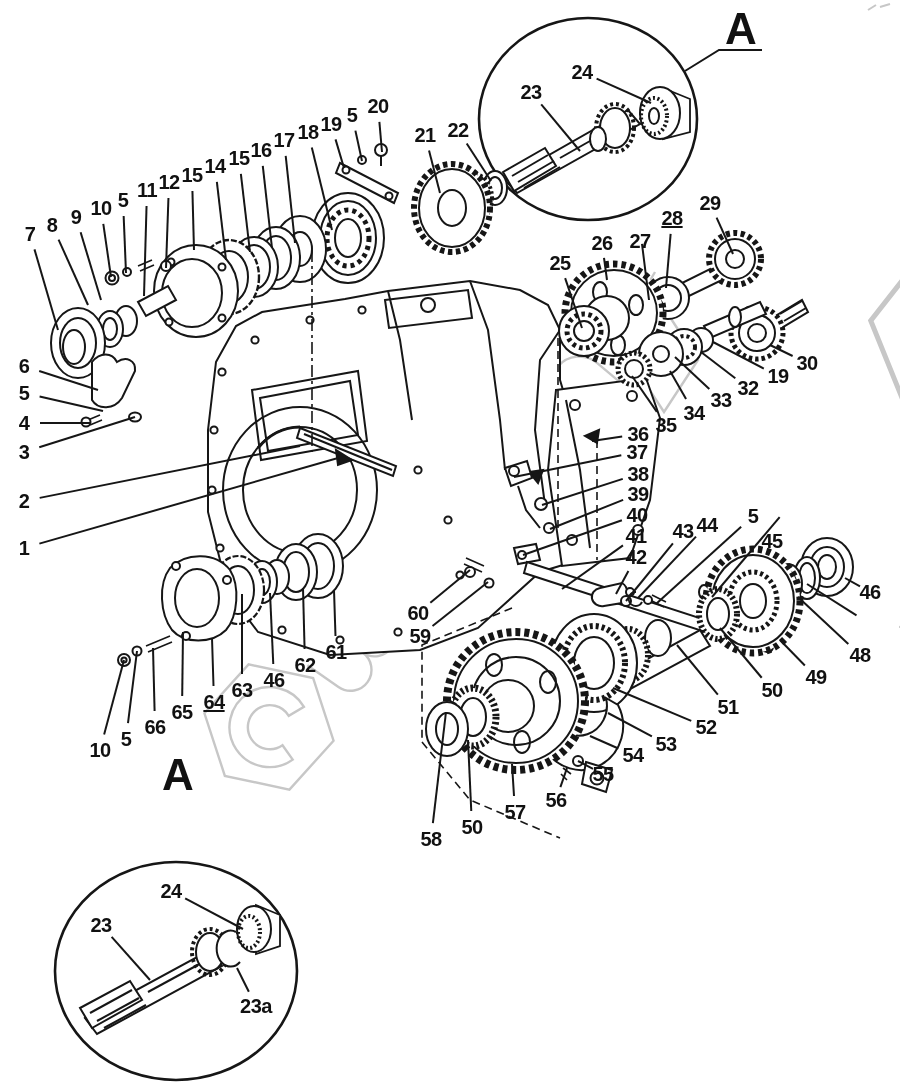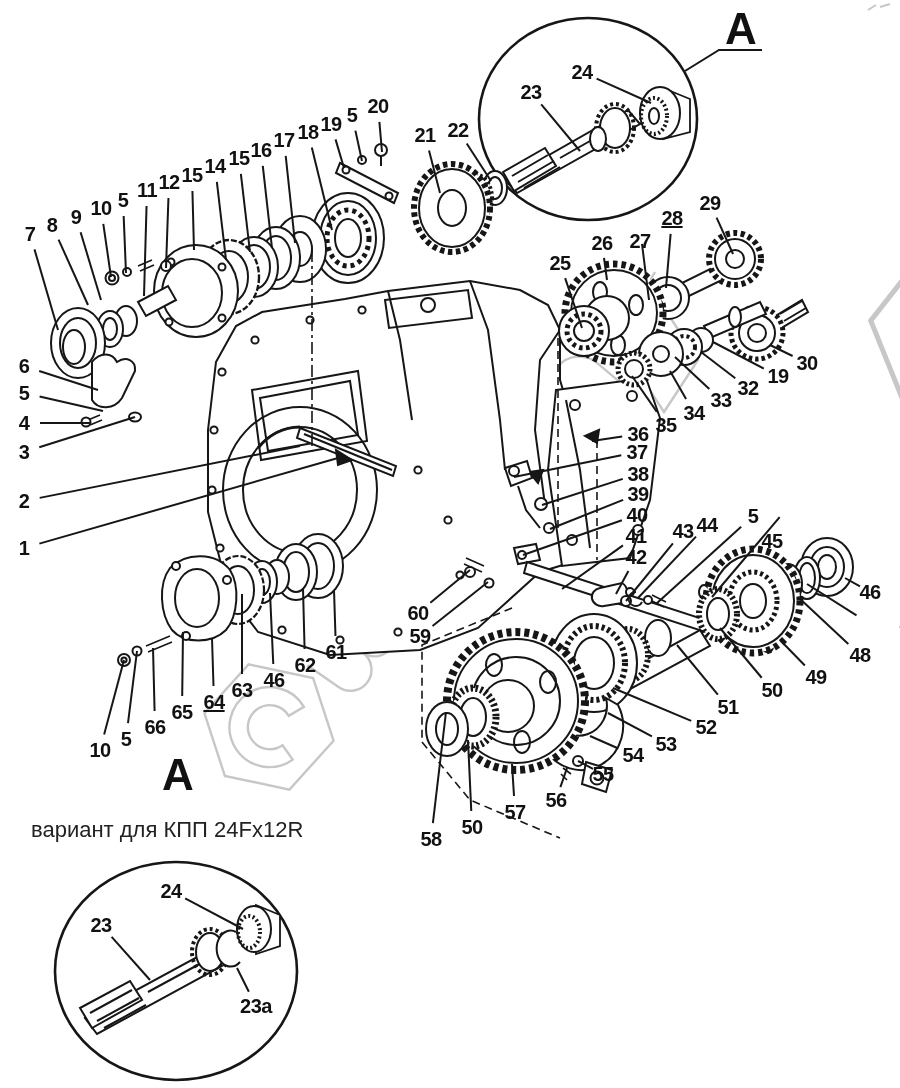--- a/index.html
+++ b/index.html
@@ -426,21 +426,20 @@
       <line x1="213.50024396195647" y1="686.0078067826067" x2="212" y2="638" stroke="#161616" stroke-width="2"></line>
       <line x1="182.19998437683083" y1="696.0012498535347" x2="183" y2="632" stroke="#161616" stroke-width="2"></line>
       <line x1="154.59506645367227" y1="711.0051249200546" x2="153" y2="648" stroke="#161616" stroke-width="2"></line>
       <line x1="127.98455575342733" y1="723.1235539725814" x2="137" y2="651" stroke="#161616" stroke-width="2"></line>
       <line x1="104.12260240896532" y1="734.5402409663801" x2="124" y2="660" stroke="#161616" stroke-width="2"></line>
       <line x1="111.64329667437602" y1="936.9465574916466" x2="150" y2="980" stroke="#161616" stroke-width="2"></line>
       <line x1="185.1501560455515" y1="898.4681379129299" x2="243" y2="929" stroke="#161616" stroke-width="2"></line>
       <line x1="248.84458247200067" y1="991.6891649440014" x2="237" y2="968" stroke="#161616" stroke-width="2"></line>
     </svg>
 
-  <div id="caption">вариант для КПП 24Fx12R</div>
 
 <div class="callout" style="left: 30px; top: 234px;">7</div>
     <div class="callout" style="left: 52px; top: 225px;">8</div>
     <div class="callout" style="left: 76px; top: 217px;">9</div>
     <div class="callout" style="left: 101px; top: 208px;">10</div>
     <div class="callout" style="left: 123px; top: 200px;">5</div>
     <div class="callout" style="left: 147px; top: 190px;">11</div>
     <div class="callout" style="left: 169px; top: 182px;">12</div>
     <div class="callout" style="left: 192px; top: 175px;">15</div>
     <div class="callout" style="left: 215px; top: 166px;">14</div>

